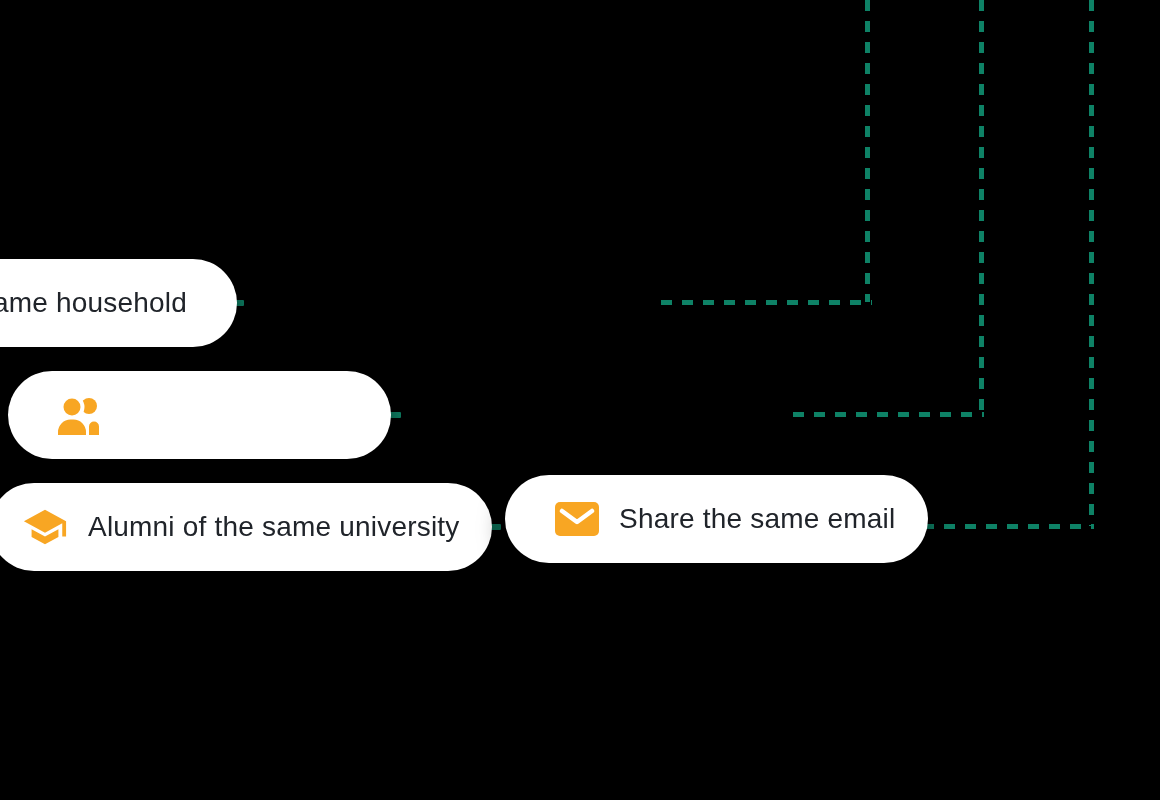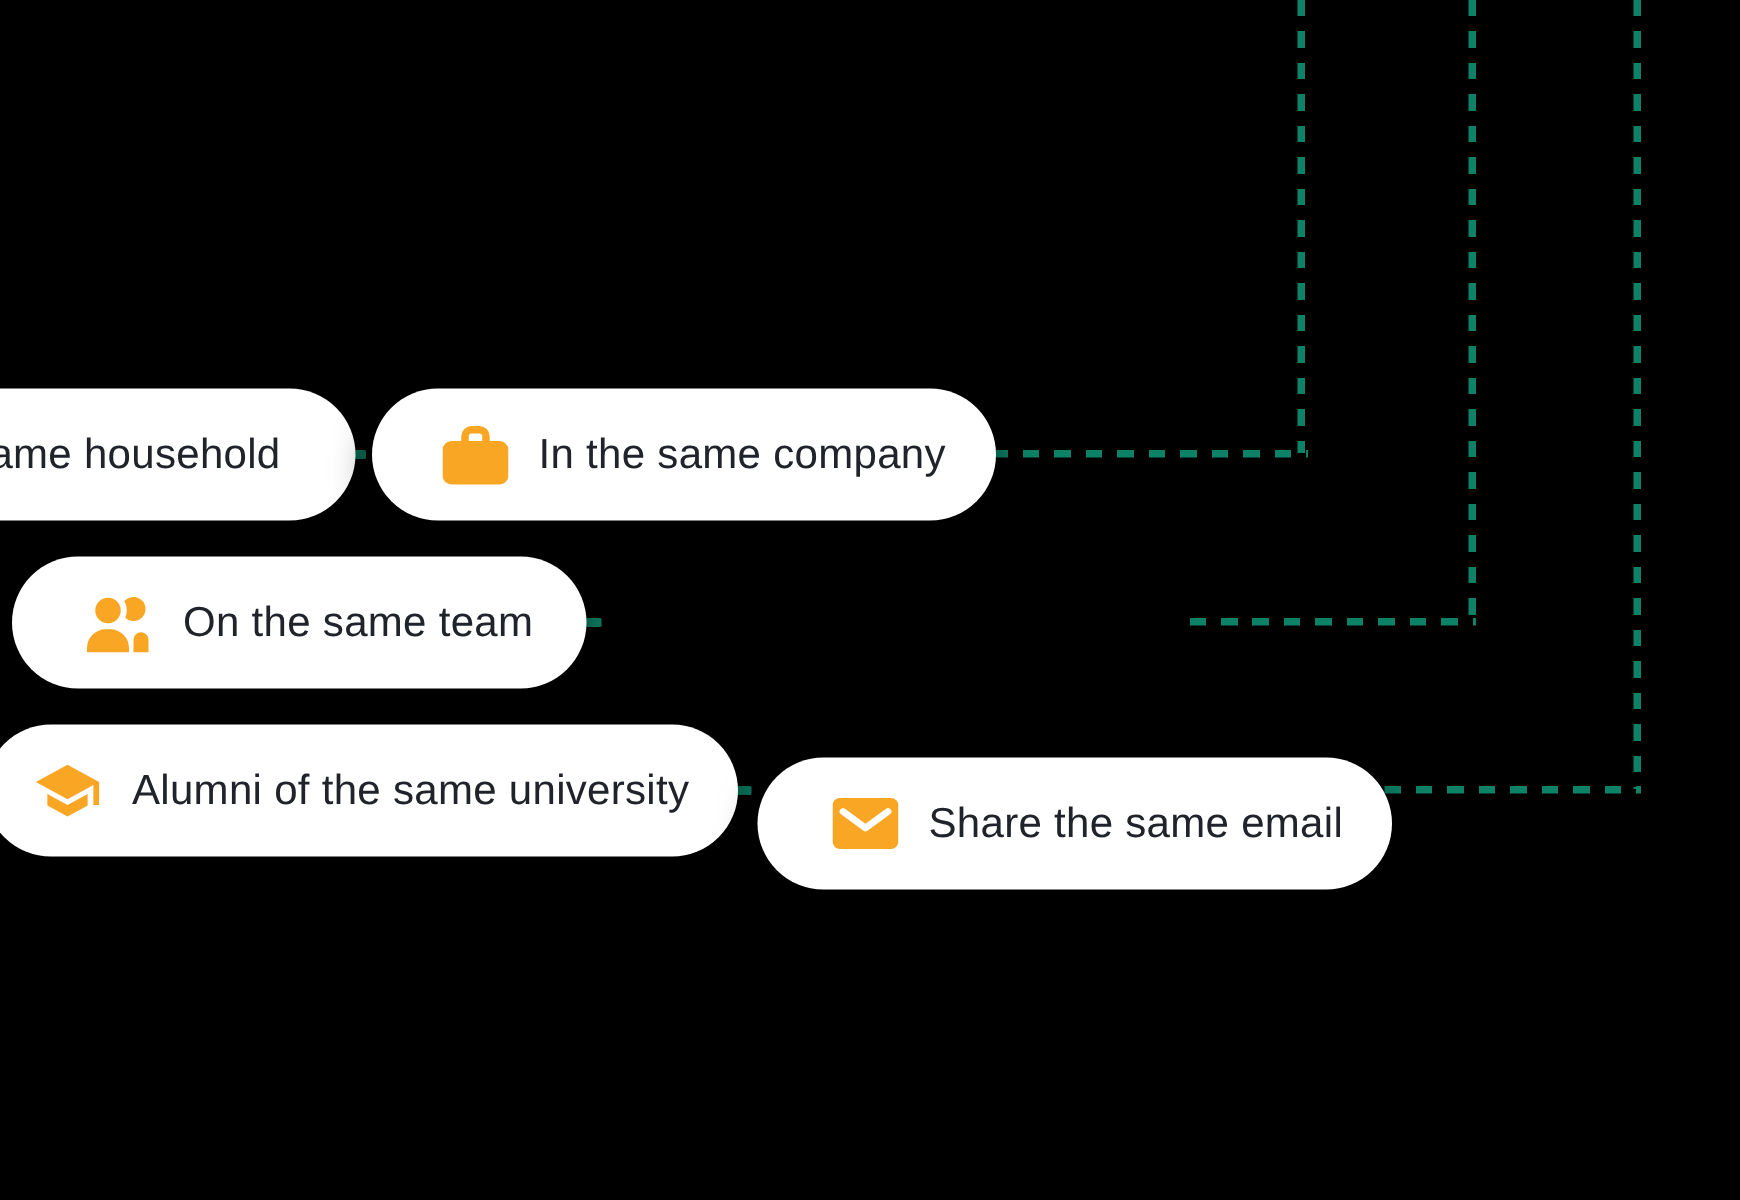--- a/index.html
+++ b/index.html
@@ -83,55 +83,45 @@
   <div class="conn-h" style="left:793px; top:412px; width:191px;"></div>
   <div class="conn-v" style="left:979px; top:0; height:414px;"></div>
 
   <div class="conn-h" style="left:923px; top:524px; width:171px;"></div>
   <div class="conn-v" style="left:1089px; top:0; height:526px;"></div>
 
   <div class="pill" style="left:-223px; top:259px; width:460px; justify-content:flex-end; padding-right:50px;">
     <span class="label">same household</span>
   </div>
 
-  <div class="pill" style="left:248px; top:259px; width:416px; padding-left:47px;">
-    <span class="icon">
-      <svg width="44" height="44" viewBox="0 0 44 44" aria-hidden="true">
-        <path d="M15 15 V10 a4.5 4.5 0 0 1 4.5-4.5 h5 a4.5 4.5 0 0 1 4.5 4.5 V15" fill="none" stroke="#F8A623" stroke-width="5"></path>
-        <rect x="0" y="13" width="44" height="29" rx="6" fill="#F8A623"></rect>
-      </svg>
-    </span>
-    <span class="label">In the same company</span>
-  </div>
 
   <div class="pill" style="left:8px; top:371px; width:383px; padding-left:48px;">
     <span class="icon">
       <svg width="46" height="40" viewBox="0 0 46 40" aria-hidden="true">
         <circle cx="33" cy="11" r="8" fill="#F8A623"></circle>
         <path d="M33 40 v-8.5 a5 5 0 0 1 5-5 a5 5 0 0 1 5 5 V40 z" fill="#F8A623"></path>
         <circle cx="16" cy="12" r="12.5" fill="#FFFFFF"></circle>
         <rect x="-4" y="19.5" width="36" height="26" rx="13" fill="#FFFFFF"></rect>
         <circle cx="16" cy="12" r="8.5" fill="#F8A623"></circle>
         <path d="M2 40 v-3 a12.5 12.5 0 0 1 12.5-12.5 h3 a12.5 12.5 0 0 1 12.5 12.5 v3 z" fill="#F8A623"></path>
       </svg>
     </span>
-    <span class="label">On the same team</span>
   </div>
 
 
   <div class="pill" style="left:-10px; top:483px; width:502px; padding-left:32px;">
     <span class="icon">
       <svg width="46" height="46" viewBox="0 0 24 24" aria-hidden="true">
         <path d="M5 13.18v4L12 21l7-3.82v-4L12 17l-7-3.82zM12 3 1 9l11 6 9-4.91V17h2V9L12 3z" fill="#F8A623"></path>
       </svg>
     </span>
     <span class="label">Alumni of the same university</span>
   </div>
 
-  <div class="pill" style="left:505px; top:505px; width:423px; padding-left:50px;">
+  <div class="pill" style="left:505px; top:475px; width:423px; padding-left:50px;">
     <span class="icon">
       <svg width="44" height="34" viewBox="0 0 44 34" aria-hidden="true">
         <rect x="0" y="0" width="44" height="34" rx="5" fill="#F8A623"></rect>
         <path d="M7 9 L22 20 L37 9" fill="none" stroke="#FFFFFF" stroke-width="4.5" stroke-linecap="round" stroke-linejoin="round"></path>
       </svg>
     </span>
     <span class="label">Share the same email</span>
   </div>
 
 </div>

